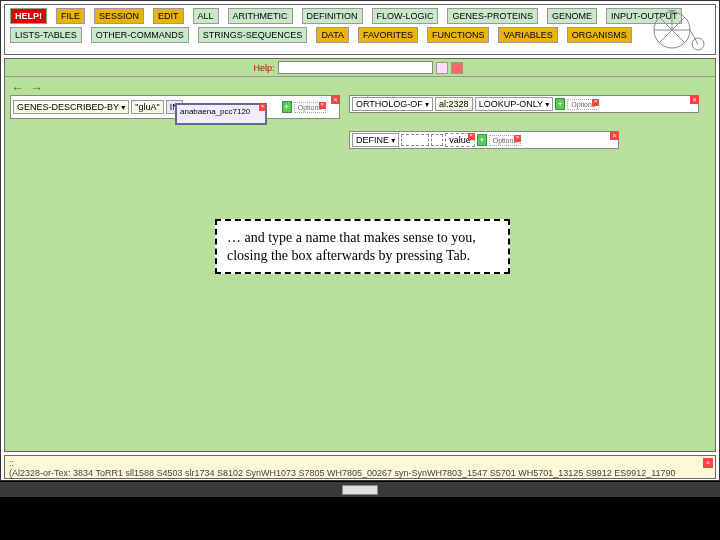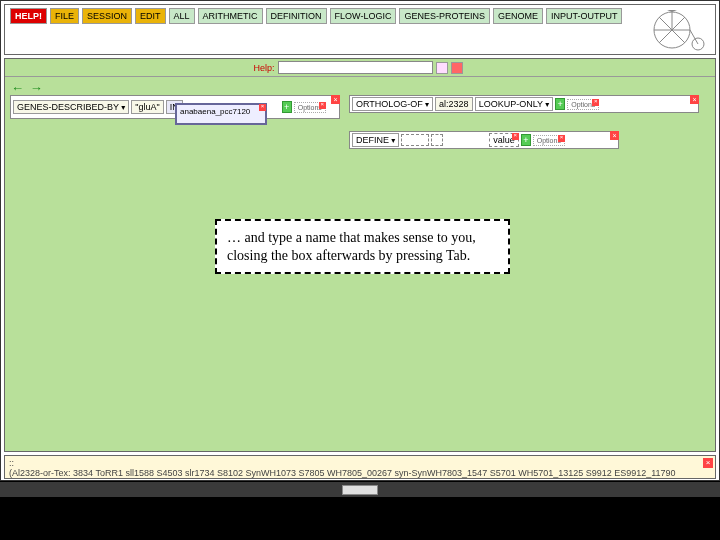--- a/index.html
+++ b/index.html
@@ -21,21 +21,21 @@
   .top-panel {
     height: 51px;
     border: 1px solid #666;
     margin: 3px;
     padding: 3px 5px;
     position: relative;
     background: #fff;
   }
   .menu-row {
     display: flex;
-    gap: 3px;
+    gap: 9px;
     margin-bottom: 3px;
   }
   .menu-btn {
     border: 1px solid #999;
     padding: 2px 4px;
     font-size: 9px;
     background: #fff;
     cursor: pointer;
     white-space: nowrap;
     font-family: Arial, sans-serif;
@@ -198,20 +198,30 @@
       <button class="menu-btn gray">SESSION</button>
       <button class="menu-btn gray">EDIT</button>
       <button class="menu-btn green">ALL</button>
       <button class="menu-btn green">ARITHMETIC</button>
       <button class="menu-btn green">DEFINITION</button>
       <button class="menu-btn green">FLOW-LOGIC</button>
       <button class="menu-btn green">GENES-PROTEINS</button>
       <button class="menu-btn green">GENOME</button>
       <button class="menu-btn green">INPUT-OUTPUT</button>
     </div>
+    <div class="menu-row">
+      <button class="menu-btn green">LISTS-TABLES</button>
+      <button class="menu-btn green">OTHER-COMMANDS</button>
+      <button class="menu-btn green">STRINGS-SEQUENCES</button>
+      <button class="menu-btn gray">DATA</button>
+      <button class="menu-btn gray">FAVORITES</button>
+      <button class="menu-btn gray">FUNCTIONS</button>
+      <button class="menu-btn gray">VARIABLES</button>
+      <button class="menu-btn gray">ORGANISMS</button>
+    </div>
     <svg class="bicycle" viewBox="0 0 55 42">
       <circle cx="20" cy="20" r="18" fill="none" stroke="#888" stroke-width="1"></circle>
       <circle cx="46" cy="34" r="6" fill="none" stroke="#888" stroke-width="1"></circle>
       <line x1="20" y1="20" x2="20" y2="2" stroke="#888"></line>
       <line x1="20" y1="20" x2="38" y2="20" stroke="#888"></line>
       <line x1="20" y1="20" x2="7" y2="7" stroke="#888"></line>
       <line x1="20" y1="20" x2="33" y2="33" stroke="#888"></line>
       <line x1="20" y1="20" x2="7" y2="33" stroke="#888"></line>
       <line x1="20" y1="20" x2="2" y2="20" stroke="#888"></line>
       <line x1="20" y1="20" x2="33" y2="7" stroke="#888"></line>
@@ -260,21 +270,21 @@
         <span class="mini-close">×</span>
         <span>Options</span>
       </span>
     </div>
 
     <div class="expr-group expr3">
       <span class="close-mini">×</span>
       <span class="box white dropdown">DEFINE</span>
       <span class="box dashed" style="width:28px;height:12px;"></span>
       <span class="box dashed" style="width:12px;height:12px;"></span>
-      <span class="box dashed" style="position:relative;margin-left:44px;">
+      <span class="box dashed" style="position:relative;">
         <span class="mini-close">×</span>
         <span>value</span>
       </span>
       <span class="box green">+</span>
       <span class="box opts">
         <span class="mini-close">×</span>
         <span>Options</span>
       </span>
     </div>
 

